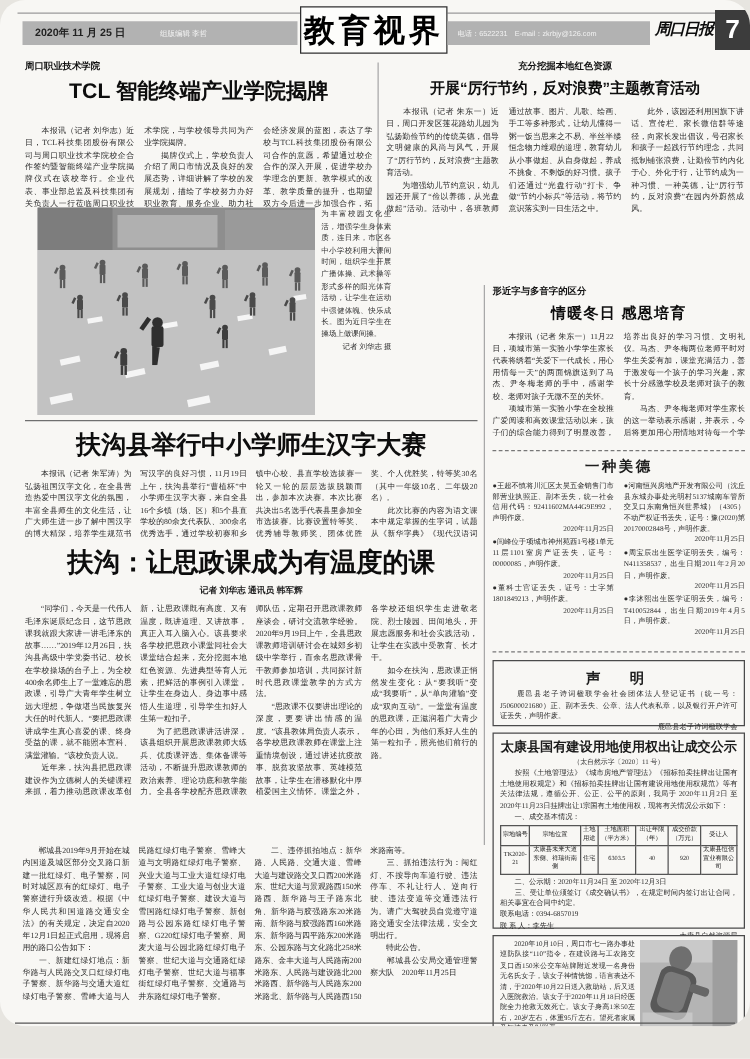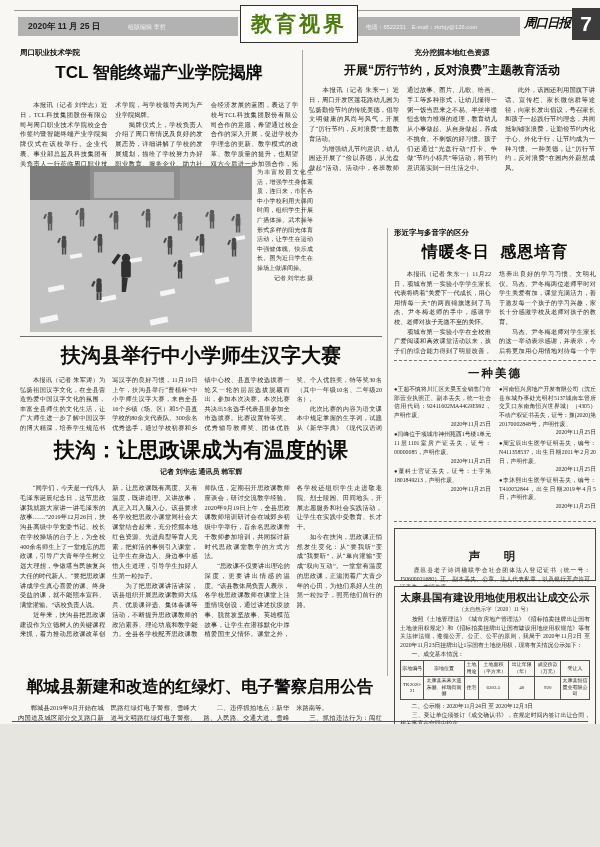--- a/index.html
+++ b/index.html
@@ -1,27 +1,27 @@
 <!DOCTYPE html>
 <html><head>
 <meta charset="utf-8">
 <style>
   html,body{margin:0;padding:0;}
   body{background:#e7e5e0;font-family:"Liberation Serif","DejaVu Serif",serif;}
-  .page{position:relative;width:600px;height:724px;background:#f8f7f4;color:#1b1b1b;overflow:hidden;margin:0 auto;}
+  .page{position:relative;width:600px;height:821px;background:#f8f7f4;color:#1b1b1b;overflow:hidden;margin:0 auto;border-radius:20px;}
   
   .hdr-topline{position:absolute;top:10px;left:14px;width:572px;height:1px;background:#9a9a9a;}
   .hdr-bar{position:absolute;top:17px;height:19px;background:#b2b2b2;}
   .hdr-bar.left{left:18px;width:220px;}
   .hdr-bar.right{left:358px;width:162px;}
   .hdr-date{position:absolute;left:10px;top:4px;font-size:8.5px;font-weight:bold;color:#222;font-family:"Liberation Sans",sans-serif;}
   .hdr-edition{position:absolute;left:110px;top:6px;font-size:6px;color:#f2f2f2;font-family:"Liberation Sans",sans-serif;}
   .hdr-contact{position:absolute;left:8px;top:6px;font-size:5.8px;color:#f2f2f2;font-family:"Liberation Sans",sans-serif;white-space:nowrap;}
   .section-box{position:absolute;left:240px;top:5px;width:116px;height:36px;background:#fdfdfb;border:1.5px solid #2f2f2f;box-shadow:0 0 0 1px #fdfdfb inset;display:flex;align-items:center;justify-content:center;}
-  .section-box span{font-size:21px;font-weight:600;letter-spacing:3px;color:#4d7c0f;}
+  .section-box span{font-size:25px;font-weight:600;letter-spacing:3px;color:#000000;}
   .masthead{position:absolute;left:524px;top:15px;width:48px;font-size:12.5px;font-weight:900;font-style:italic;color:#0c0c0c;letter-spacing:-1px;white-space:nowrap;}
   .page-num{position:absolute;left:572px;top:8px;width:28px;height:32px;background:#3c3c3c;color:#fff;display:flex;align-items:center;justify-content:center;font-size:21px;font-weight:bold;font-family:"Liberation Sans",sans-serif;}
   
   .kicker{font-size:7.5px;font-weight:bold;color:#111;}
   .headline{font-weight:bold;color:#0d0d0d;text-align:center;font-family:"Liberation Sans","DejaVu Sans",sans-serif;}
   .byline{text-align:center;font-size:7px;font-weight:bold;margin-top:3px;color:#222;}
   .body-text{font-size:6.3px;line-height:1.55;text-align:justify;white-space:pre-line;color:#2a2a2a;overflow:hidden;}
   .cols3{column-count:3;column-gap:8px;}
   .cols4{column-count:4;column-gap:7px;}
   .cols2{column-count:2;column-gap:8px;}
@@ -43,30 +43,30 @@
   .art-hanzi .headline{font-size:20px;margin-bottom:6px;}
   .art-hanzi .body-text{height:60px;font-size:6.2px;}
   .art-fugou{position:absolute;left:20px;top:436px;width:362px;height:240px;}
   .art-fugou .headline{font-size:21px;}
   .art-fugou .body-text{height:188px;margin-top:6px;}
   .art-dancheng{position:absolute;left:18px;top:676px;width:364px;height:166px;}
   .art-dancheng .headline{font-size:16.5px;margin-bottom:5px;}
   .art-dancheng .body-text{height:138px;}
   
   .art-qingnuan{position:absolute;left:394px;top:228px;width:202px;height:127px;}
-  .art-qingnuan .headline{font-size:16px;font-family:Liberation Mono, monospace;font-weight:600;letter-spacing:1px;margin:4px 0 6px 0;}
+  .art-qingnuan .headline{font-size:12px;font-family:Liberation Sans, sans-serif;font-weight:600;letter-spacing:1px;margin:4px 0 6px 0;}
   .art-qingnuan .body-text{height:90px;font-size:6.2px;}
   .lost-box{position:absolute;left:394px;top:360px;width:202px;height:162px;border-top:1px dashed #777;border-bottom:1px dashed #777;padding-top:3px;box-sizing:border-box;}
   .lost-title{text-align:center;font-size:11.5px;font-weight:bold;letter-spacing:2px;margin:2px 0 4px 0;}
   .lost-items{column-count:2;column-gap:8px;height:132px;overflow:hidden;}
   .lost-item{font-size:5.8px;line-height:1.5;text-align:justify;color:#2a2a2a;break-inside:avoid;margin-bottom:2px;}
   .lost-date{text-align:right;font-size:5.8px;color:#2a2a2a;}
   .notice-box{position:absolute;background:#f8f7f4;border:1px solid #4a4a4a;box-sizing:border-box;padding:3px 5px;}
   .box-shengming{left:394px;top:528px;width:202px;height:53px;}
-  .box-shengming .n-title{text-align:center;font-size:11.5px;font-weight:bold;letter-spacing:6px;margin:17px 0 2px 0;}
+  .box-shengming .n-title{text-align:center;font-size:11.5px;font-weight:bold;letter-spacing:6px;margin:3px 0 2px 0;}
   .n-body{font-size:5.8px;line-height:1.5;text-align:justify;color:#2a2a2a;white-space:pre-line;}
   .n-sign{text-align:right;font-size:5.8px;color:#2a2a2a;line-height:1.5;}
   .box-gongshi{left:394px;top:586px;width:202px;height:157px;}
   .box-gongshi .n-title{text-align:center;font-size:10.5px;font-weight:bold;margin:1px 0 1px 0;}
   .doc-no{text-align:center;font-size:5.5px;color:#333;margin-bottom:2px;}
   .gs-table{width:100%;border-collapse:collapse;margin:2px 0;}
   .gs-table th,.gs-table td{border:1px solid #555;font-size:5px;line-height:1.3;padding:1px;text-align:center;font-weight:normal;color:#222;}
   .box-qishi{left:394px;top:748px;width:202px;height:93px;}
   .box-qishi .n-title{text-align:center;font-size:12.5px;font-weight:bold;letter-spacing:8px;margin:0 0 2px 0;}
   .qishi-flex{display:flex;gap:4px;}
@@ -188,21 +188,20 @@
     <div class="headline">扶沟：让思政课成为有温度的课</div>
     <div class="byline">记者 刘华志 通讯员 韩军辉</div>
     <div class="body-text cols4">　　“同学们，今天是一代伟人毛泽东诞辰纪念日，这节思政课我就跟大家讲一讲毛泽东的故事……”2019年12月26日，扶沟县高级中学党委书记、校长在学校操场的台子上，为全校400余名师生上了一堂难忘的思政课，引导广大青年学生树立远大理想，争做堪当民族复兴大任的时代新人。“要把思政课讲成学生真心喜爱的课、终身受益的课，就不能照本宣科、满堂灌输。”该校负责人说。
 　　近年来，扶沟县把思政课建设作为立德树人的关键课程来抓，着力推动思政课改革创新，让思政课既有高度、又有温度，既讲道理、又讲故事，真正入耳入脑入心。该县要求各学校把思政小课堂同社会大课堂结合起来，充分挖掘本地红色资源、先进典型等育人元素，把鲜活的事例引入课堂，让学生在身边人、身边事中感悟人生道理，引导学生扣好人生第一粒扣子。
 　　为了把思政课讲活讲深，该县组织开展思政课教师大练兵、优质课评选、集体备课等活动，不断提升思政课教师的政治素养、理论功底和教学能力。全县各学校配齐思政课教师队伍，定期召开思政课教师座谈会，研讨交流教学经验。2020年9月19日上午，全县思政课教师培训研讨会在城郊乡初级中学举行，百余名思政课骨干教师参加培训，共同探讨新时代思政课堂教学的方式方法。
 　　“思政课不仅要讲出理论的深度，更要讲出情感的温度。”该县教体局负责人表示，各学校思政课教师在课堂上注重情境创设，通过讲述抗疫故事、脱贫攻坚故事、英雄模范故事，让学生在潜移默化中厚植爱国主义情怀。课堂之外，各学校还组织学生走进敬老院、烈士陵园、田间地头，开展志愿服务和社会实践活动，让学生在实践中受教育、长才干。
 　　如今在扶沟，思政课正悄然发生变化：从“要我听”变成“我要听”，从“单向灌输”变成“双向互动”。一堂堂有温度的思政课，正滋润着广大青少年的心田，为他们系好人生的第一粒扣子，照亮他们前行的路。</div>
   </div>
 
   <div class="art-dancheng">
-    <div class="headline">郸城县新建和改造的红绿灯、电子警察启用公告</div>
     <div class="body-text cols4">　　郸城县2019年9月开始在城内国道及城区部分交叉路口新建一批红绿灯、电子警察，同时对城区原有的红绿灯、电子警察进行升级改造。根据《中华人民共和国道路交通安全法》的有关规定，决定自2020年12月1日起正式启用，现将启用的路口公告如下：
 　　一、新建红绿灯地点：新华路与人民路交叉口红绿灯电子警察、新华路与交通大道红绿灯电子警察、雪峰大道与人民路红绿灯电子警察、雪峰大道与文明路红绿灯电子警察、兴业大道与工业大道红绿灯电子警察、工业大道与创业大道红绿灯电子警察、建设大道与雪国路红绿灯电子警察、新创路与公园东路红绿灯电子警察、G220红绿灯电子警察、周麦大道与公园北路红绿灯电子警察、世纪大道与交通路红绿灯电子警察、世纪大道与福事街红绿灯电子警察、交通路与井东路红绿灯电子警察。
 　　二、违停抓拍地点：新华路、人民路、交通大道、雪峰大道与建设路交叉口西200米路东、世纪大道与景观路西150米路西、新华路与王子路东北角、新华路与胶强路东20米路南、新华路与胶强路西160米路东、新华路与四平路东200米路东、公园东路与文化路北258米路东、金丰大道与人民路南200米路东、人民路与建设路北200米路西、新华路与人民路东200米路北、新华路与人民路西150米路南等。
 　　三、抓拍违法行为：闯红灯、不按导向车道行驶、违法停车、不礼让行人、逆向行驶、违法变道等交通违法行为。请广大驾驶员自觉遵守道路交通安全法律法规，安全文明出行。
 　　特此公告。
 　　郸城县公安局交通管理警察大队　2020年11月25日</div>
   </div>
 
   <div class="vrule" style="left:387px;top:228px;height:448px;"></div>
 

